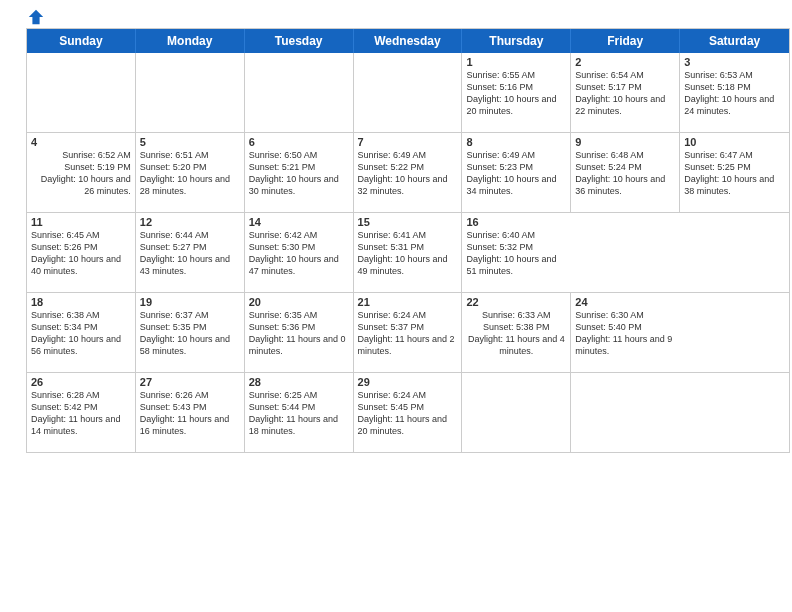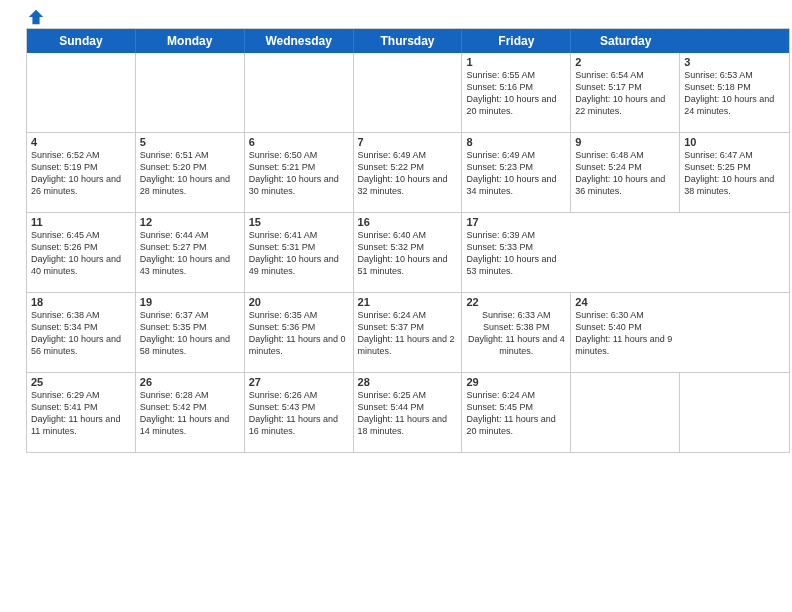--- a/index.html
+++ b/index.html
@@ -129,20 +129,21 @@
     <div class="title-block">
       <div class="main-title"></div>
       <div class="sub-title"></div>
     </div>
   </div>
 
   <div class="calendar">
     <div class="cal-header">
     <div class="cal-header-cell">Sunday</div>
         <div class="cal-header-cell">Monday</div>
+        <div class="cal-header-cell">Tuesday</div>
         <div class="cal-header-cell">Wednesday</div>
         <div class="cal-header-cell">Thursday</div>
         <div class="cal-header-cell">Friday</div>
         <div class="cal-header-cell">Saturday</div>
       </div>
     <div class="cal-body">
     <div class="cal-row">
           <div class="cal-cell empty"></div>
           <div class="cal-cell empty"></div>
           <div class="cal-cell empty"></div>
@@ -162,21 +163,21 @@
           <div class="cal-cell">
             <span class="day-num">3</span>
             <div class="cal-cell-content" style="white-space: pre-line;">Sunrise: 6:53 AM
 Sunset: 5:18 PM
 Daylight: 10 hours and 24 minutes.</div>
           </div>
         </div>
         <div class="cal-row">
           <div class="cal-cell">
             <span class="day-num">4</span>
-            <div class="cal-cell-content" style="white-space: pre-line;">Sunrise: 6:52 AM
+            <div class="cal-cell-content" style="white-space: pre-line; text-align: right;">Sunrise: 6:52 AM
 Sunset: 5:19 PM
 Daylight: 10 hours and 26 minutes.</div>
           </div>
           <div class="cal-cell">
             <span class="day-num">5</span>
             <div class="cal-cell-content" style="white-space: pre-line;">Sunrise: 6:51 AM
 Sunset: 5:20 PM
 Daylight: 10 hours and 28 minutes.</div>
           </div>
           <div class="cal-cell">
@@ -217,37 +218,37 @@
 Sunset: 5:26 PM
 Daylight: 10 hours and 40 minutes.</div>
           </div>
           <div class="cal-cell">
             <span class="day-num">12</span>
             <div class="cal-cell-content" style="white-space: pre-line;">Sunrise: 6:44 AM
 Sunset: 5:27 PM
 Daylight: 10 hours and 43 minutes.</div>
           </div>
           <div class="cal-cell">
+            <span class="day-num">14</span>
+            <div class="cal-cell-content" style="white-space: pre-line;">Sunrise: 6:42 AM
+Sunset: 5:30 PM
+Daylight: 10 hours and 47 minutes.</div>
+          </div>
+          <div class="cal-cell">
             <span class="day-num">15</span>
             <div class="cal-cell-content" style="white-space: pre-line;">Sunrise: 6:41 AM
 Sunset: 5:31 PM
 Daylight: 10 hours and 49 minutes.</div>
           </div>
           <div class="cal-cell">
             <span class="day-num">16</span>
             <div class="cal-cell-content" style="white-space: pre-line;">Sunrise: 6:40 AM
 Sunset: 5:32 PM
 Daylight: 10 hours and 51 minutes.</div>
           </div>
-          <div class="cal-cell">
-            <span class="day-num">17</span>
-            <div class="cal-cell-content" style="white-space: pre-line;">Sunrise: 6:39 AM
-Sunset: 5:33 PM
-Daylight: 10 hours and 53 minutes.</div>
-          </div>
         </div>
         <div class="cal-row">
           <div class="cal-cell">
             <span class="day-num">18</span>
             <div class="cal-cell-content" style="white-space: pre-line;">Sunrise: 6:38 AM
 Sunset: 5:34 PM
 Daylight: 10 hours and 56 minutes.</div>
           </div>
           <div class="cal-cell">
             <span class="day-num">19</span>
@@ -274,26 +275,20 @@
 Daylight: 11 hours and 4 minutes.</div>
           </div>
           <div class="cal-cell">
             <span class="day-num">24</span>
             <div class="cal-cell-content" style="white-space: pre-line;">Sunrise: 6:30 AM
 Sunset: 5:40 PM
 Daylight: 11 hours and 9 minutes.</div>
           </div>
         </div>
         <div class="cal-row">
-          <div class="cal-cell">
-            <span class="day-num">25</span>
-            <div class="cal-cell-content" style="white-space: pre-line;">Sunrise: 6:29 AM
-Sunset: 5:41 PM
-Daylight: 11 hours and 11 minutes.</div>
-          </div>
           <div class="cal-cell">
             <span class="day-num">26</span>
             <div class="cal-cell-content" style="white-space: pre-line;">Sunrise: 6:28 AM
 Sunset: 5:42 PM
 Daylight: 11 hours and 14 minutes.</div>
           </div>
           <div class="cal-cell">
             <span class="day-num">27</span>
             <div class="cal-cell-content" style="white-space: pre-line;">Sunrise: 6:26 AM
 Sunset: 5:43 PM

